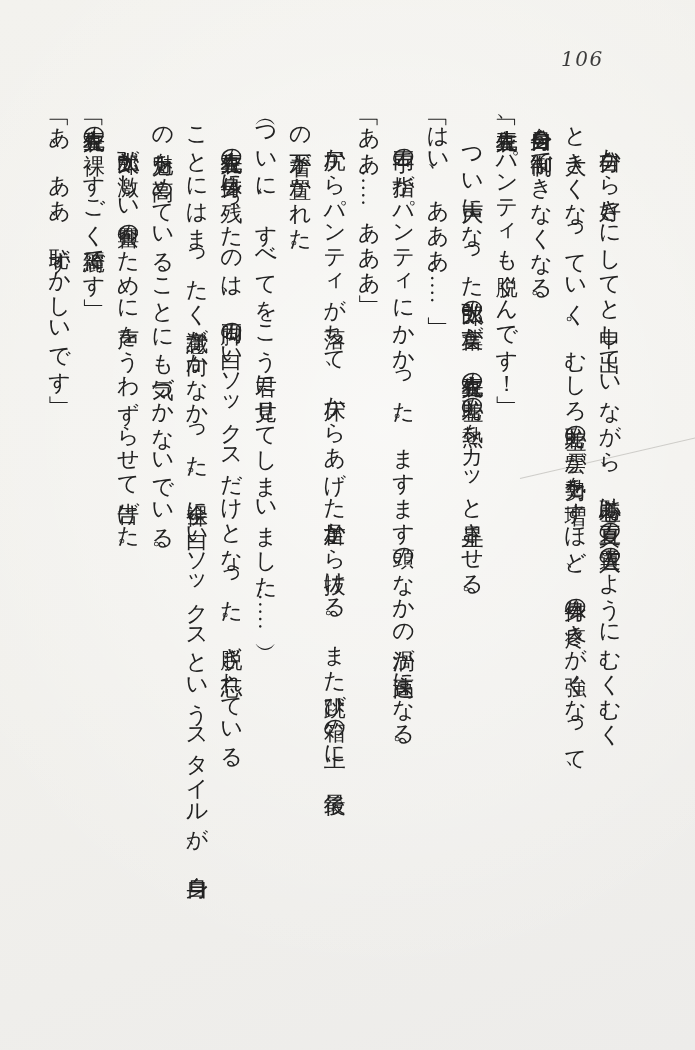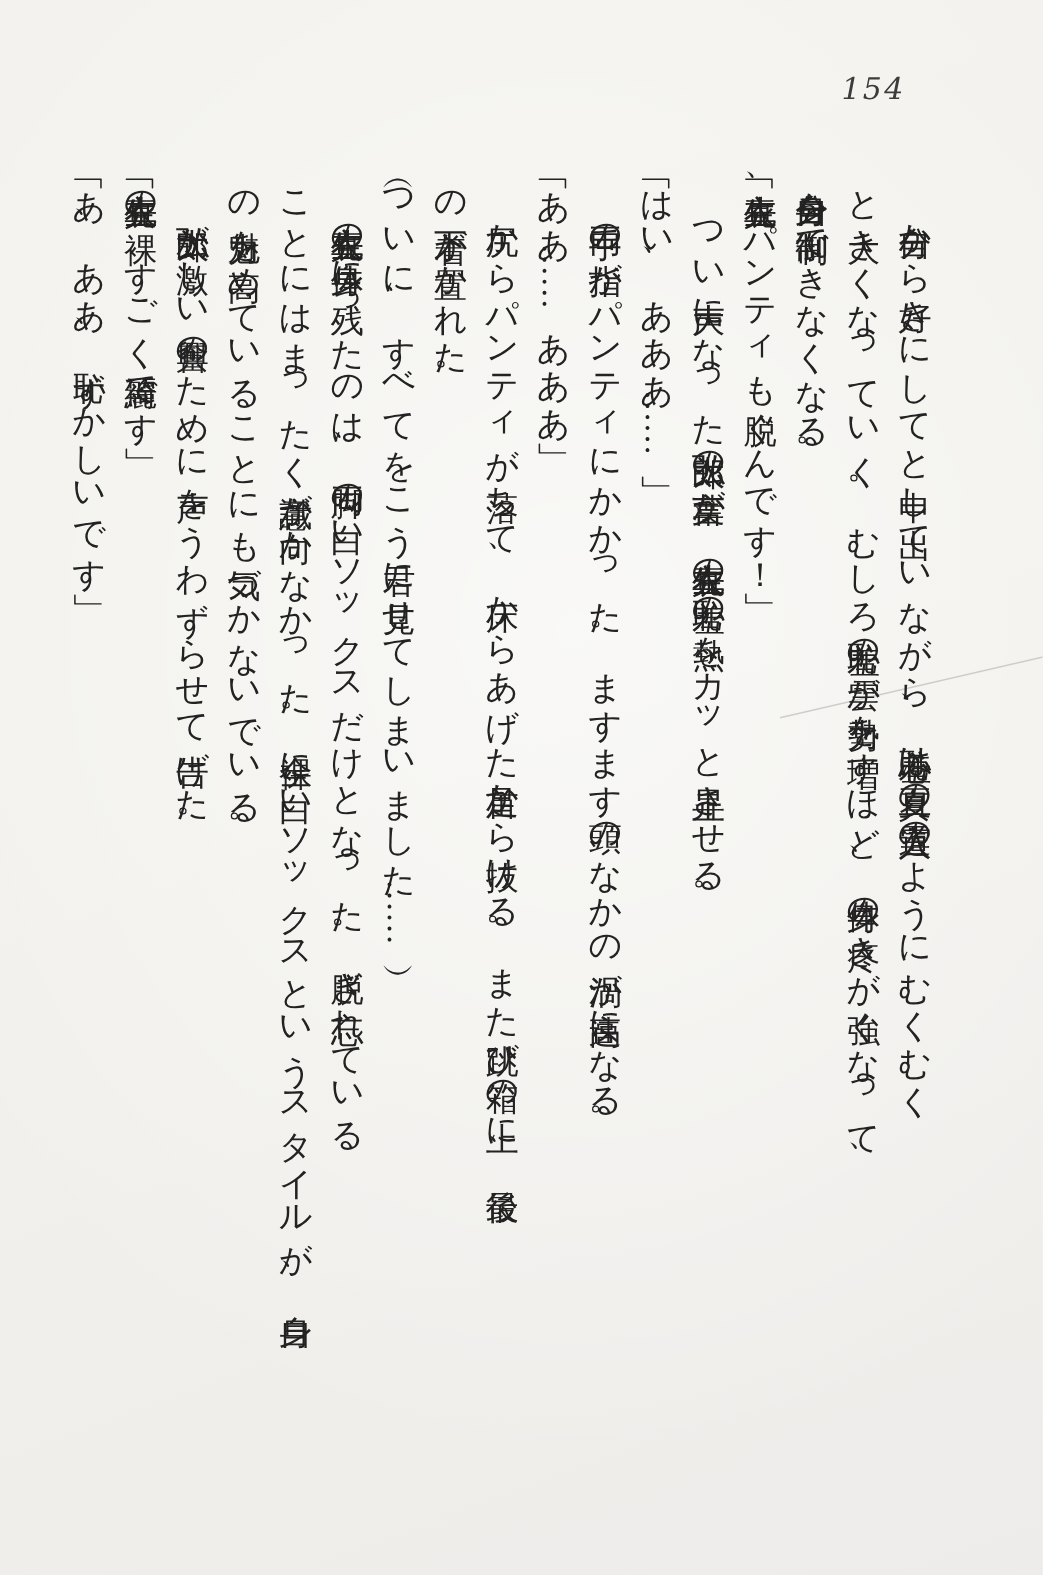--- a/index.html
+++ b/index.html
@@ -60,21 +60,21 @@
     opacity: 0.65;
     transform: rotate(-13deg);
     transform-origin: left center;
   }
 </style>
 </head>
 <body>
 
 <div class="page">
 
-  <div class="page-number">154</div>
+  <div class="page-number">106</div>
 
   <div class="scan-artifact-line"></div>
 
   <div class="text-block">
     <p class="text-line">　自分から好きにしてと申し出ていながら、羞恥心は真夏の入道雲のようにむくむく</p>
     <p class="text-line">と大きくなっていく。むしろ羞恥の雲が勢力を増すほど、身体の疼きが強くなって、</p>
     <p class="text-line">自分自身を制御できなくなる。</p>
     <p class="text-line">「真衣先生、パンティも脱ぐんです！」</p>
     <p class="text-line">　つい大声になった弘太郎の言葉が、真衣先生の羞恥の熱をカッと上昇させる。</p>
     <p class="text-line">「はい、あああ……」</p>

